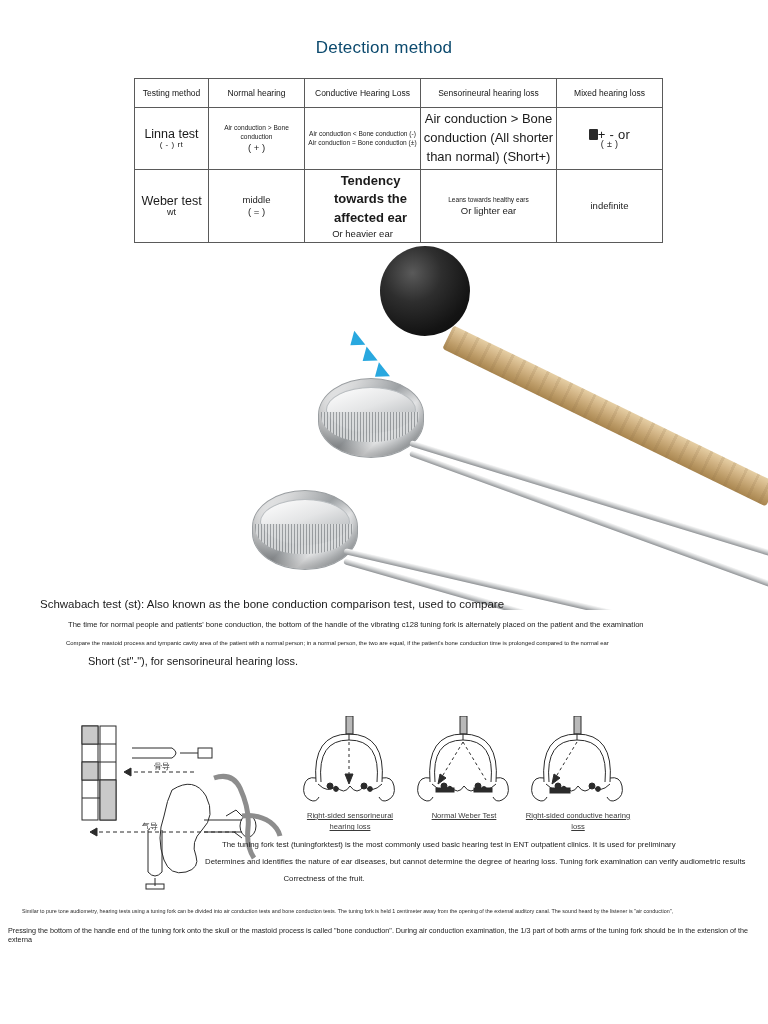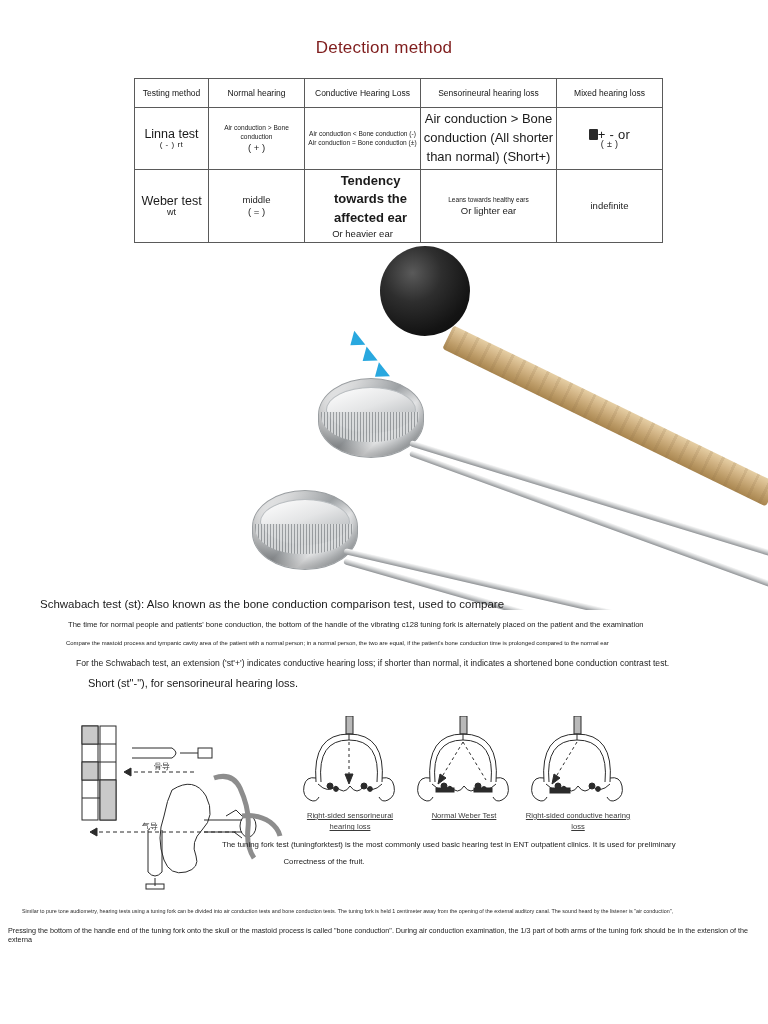--- a/index.html
+++ b/index.html
@@ -19,21 +19,21 @@
   
   .page-title {
     position: absolute;
     left: 0;
     top: 38px;
     width: 768px;
     text-align: center;
     font-size: 17px;
     font-weight: 400;
     letter-spacing: .2px;
-    color: #7f1d1d;
+    color: #0c4a6e;
   }
 
   
   .table-wrap {
     position: absolute;
     left: 134px;
     top: 78px;
     width: 528px;
   }
   table.detect {
@@ -403,21 +403,20 @@
     <div class="knurl"></div>
     <div class="tine" style="left:92px; top:58px; width:470px; transform:rotate(13deg);"></div>
     <div class="tine" style="left:92px; top:68px; width:480px; transform:rotate(16deg);"></div>
   </div>
 </div>
 
 <div class="schwa">
   <div class="l1">Schwabach test (st): Also known as the bone conduction comparison test, used to compare</div>
   <div class="l2">The time for normal people and patients' bone conduction, the bottom of the handle of the vibrating c128 tuning fork is alternately placed on the patient and the examination</div>
   <div class="l3">Compare the mastoid process and tympanic cavity area of the patient with a normal person; in a normal person, the two are equal, if the patient's bone conduction time is prolonged compared to the normal ear</div>
-  <div class="l4">For the Schwabach test, an extension ('st'+') indicates conductive hearing loss; if shorter than normal, it indicates a shortened bone conduction contrast test.</div>
   <div class="l5">Short (st"-"), for sensorineural hearing loss.</div>
 </div>
 
 <div class="diagrams">
 
   <div class="ear-diagram">
     <svg width="210" height="170" viewBox="0 0 210 170">
       <g stroke="#2b2b2b" fill="none" stroke-width="1">
 
         <rect x="6" y="6" width="16" height="94"></rect>
@@ -523,19 +522,20 @@
         </g>
       </svg>
       <div class="cap">Right-sided conductive hearing loss</div>
     </div>
 
   </div>
 </div>
 
 <div class="lower">
   <div class="p1">The tuning fork test (tuningforktest) is the most commonly used basic hearing test in ENT outpatient clinics. It is used for preliminary</div>
+  <div class="p2">Determines and identifies the nature of ear diseases, but cannot determine the degree of hearing loss. Tuning fork examination can verify audiometric results</div>
   <div class="p3">Correctness of the fruit.</div>
 </div>
 
 <div class="footer">
   <div class="f1">Similar to pure tone audiometry, hearing tests using a tuning fork can be divided into air conduction tests and bone conduction tests. The tuning fork is held 1 centimeter away from the opening of the external auditory canal. The sound heard by the listener is "air conduction",</div>
   <div class="f2">Pressing the bottom of the handle end of the tuning fork onto the skull or the mastoid process is called "bone conduction". During air conduction examination, the 1/3 part of both arms of the tuning fork should be in the extension of the externa</div>
 </div>
 
 </body></html>

